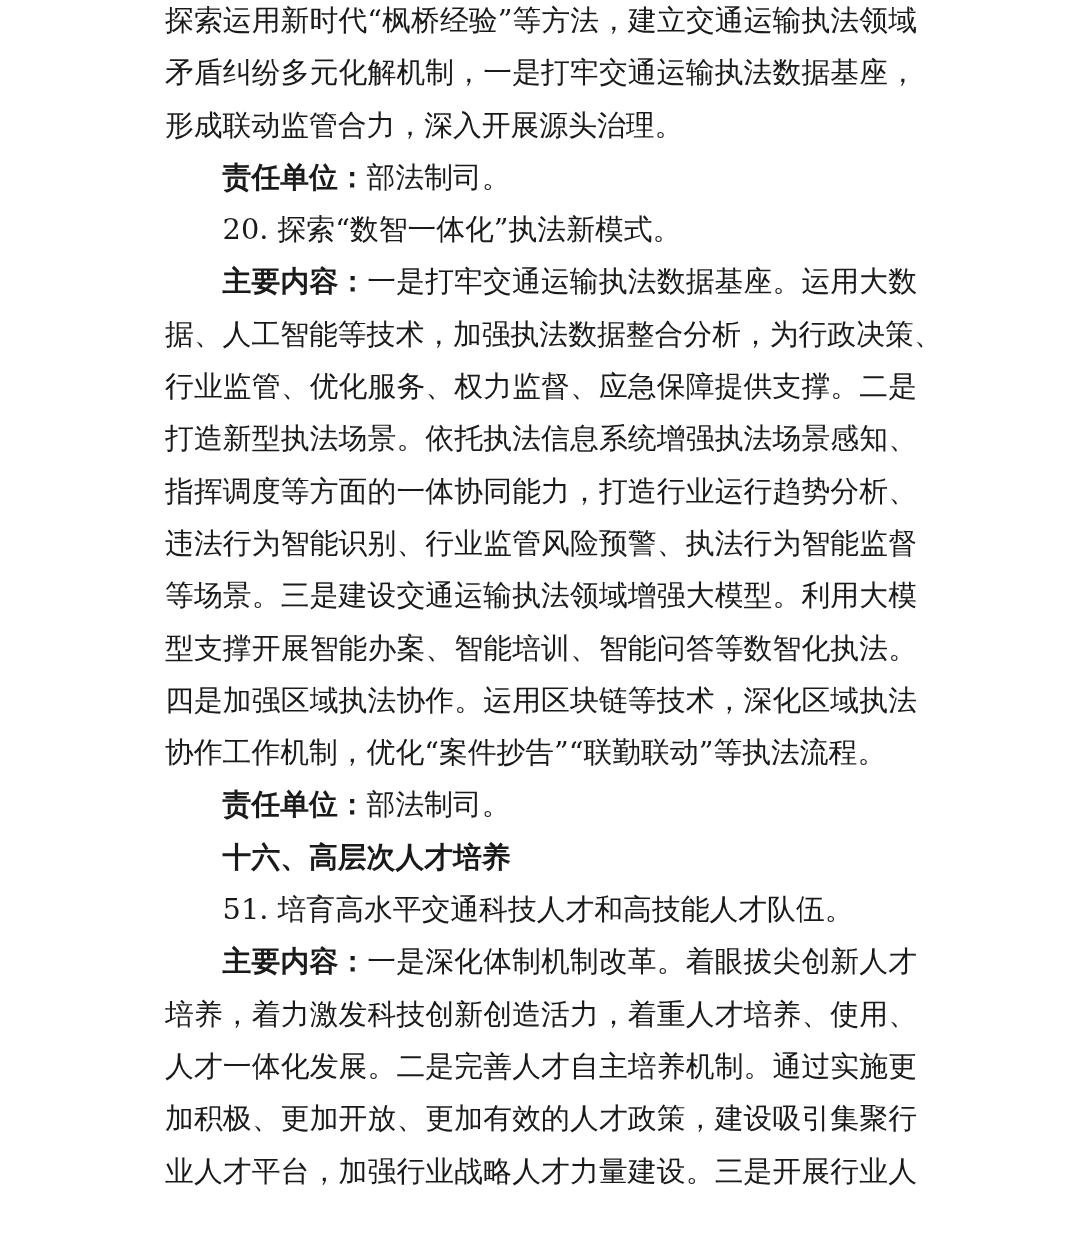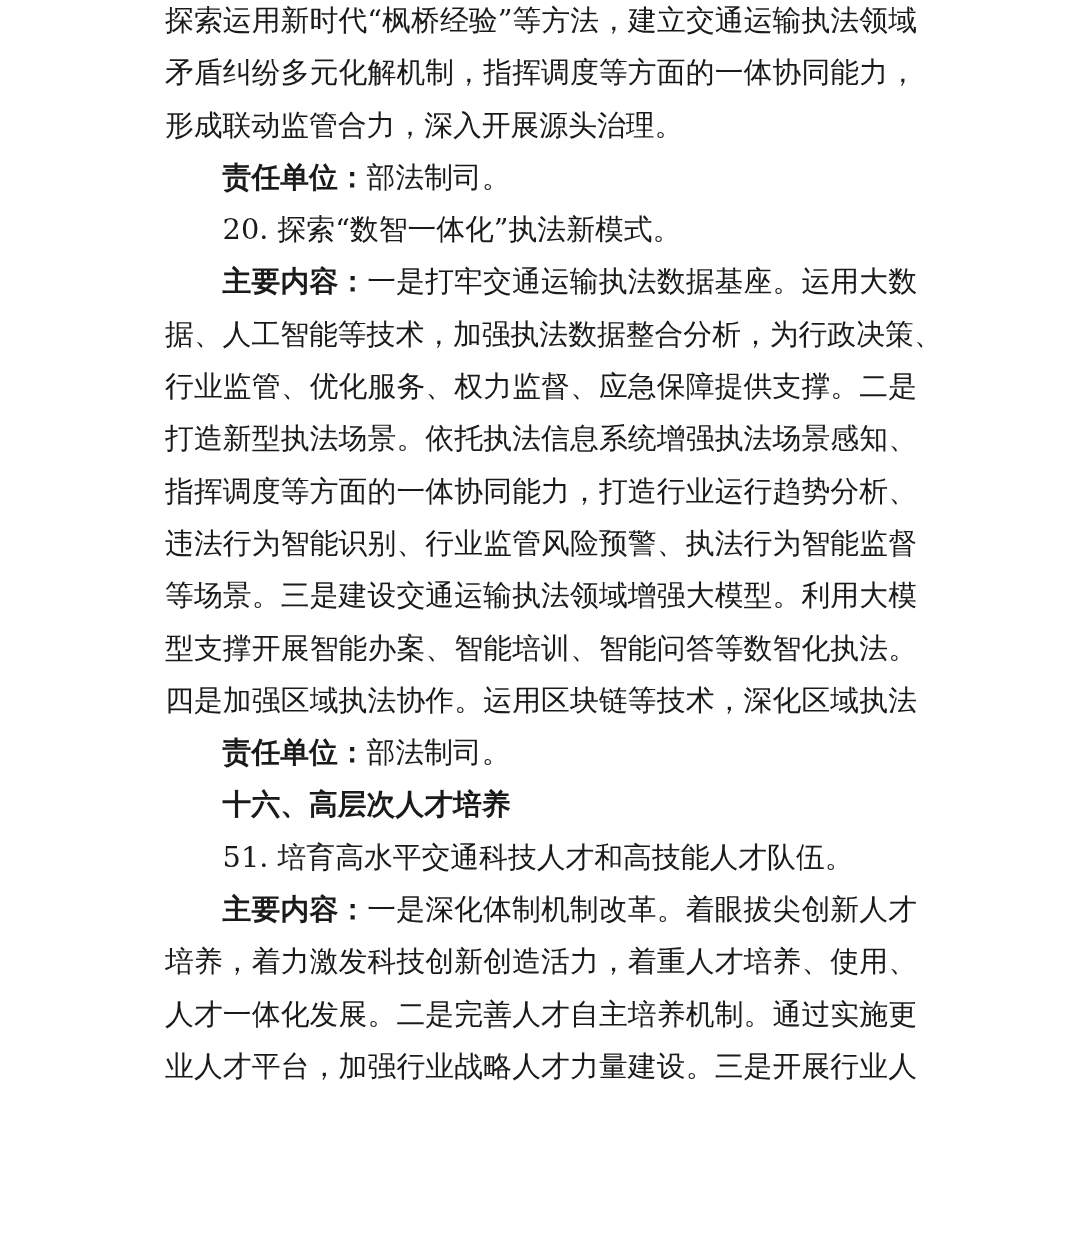--- a/index.html
+++ b/index.html
@@ -20,49 +20,51 @@
   .indent { padding-left: 57.6px; }
   .bold { font-family: "DejaVu Sans", "Liberation Sans", sans-serif; font-weight: bold; }
   .heading { font-family: "DejaVu Sans", "Liberation Sans", sans-serif; font-weight: bold; }
 </style>
 </head>
 <body>
 
 <div class="page">
 
   <div class="line">探索运用新时代“枫桥经验”等方法，建立交通运输执法领域</div>
-  <div class="line">矛盾纠纷多元化解机制，指挥调度等方面的一体协同能力，</div>
+  <div class="line">矛盾纠纷多元化解机制，一是打牢交通运输执法数据基座，</div>
   <div class="line last">形成联动监管合力，深入开展源头治理。</div>
 
   <div class="line last indent">
     <span class="bold">责任单位：</span><span>部法制司。</span>
   </div>
 
   <div class="line last indent">20.  探索“数智一体化”执法新模式。</div>
 
   <div class="line indent">
     <span class="bold">主要内容：</span><span>一是打牢交通运输执法数据基座。运用大数</span>
   </div>
   <div class="line">据、人工智能等技术，加强执法数据整合分析，为行政决策、</div>
   <div class="line">行业监管、优化服务、权力监督、应急保障提供支撑。二是</div>
   <div class="line">打造新型执法场景。依托执法信息系统增强执法场景感知、</div>
   <div class="line">指挥调度等方面的一体协同能力，打造行业运行趋势分析、</div>
   <div class="line">违法行为智能识别、行业监管风险预警、执法行为智能监督</div>
   <div class="line">等场景。三是建设交通运输执法领域增强大模型。利用大模</div>
   <div class="line">型支撑开展智能办案、智能培训、智能问答等数智化执法。</div>
   <div class="line">四是加强区域执法协作。运用区块链等技术，深化区域执法</div>
+  <div class="line last">协作工作机制，优化“案件抄告”“联勤联动”等执法流程。</div>
 
   <div class="line last indent">
     <span class="bold">责任单位：</span><span>部法制司。</span>
   </div>
 
   <div class="line last indent heading">十六、高层次人才培养</div>
 
   <div class="line last indent">51.  培育高水平交通科技人才和高技能人才队伍。</div>
 
   <div class="line indent">
     <span class="bold">主要内容：</span><span>一是深化体制机制改革。着眼拔尖创新人才</span>
   </div>
   <div class="line">培养，着力激发科技创新创造活力，着重人才培养、使用、</div>
   <div class="line">人才一体化发展。二是完善人才自主培养机制。通过实施更</div>
+  <div class="line">加积极、更加开放、更加有效的人才政策，建设吸引集聚行</div>
   <div class="line">业人才平台，加强行业战略人才力量建设。三是开展行业人</div>
 
 </div>
 
 </body></html>

